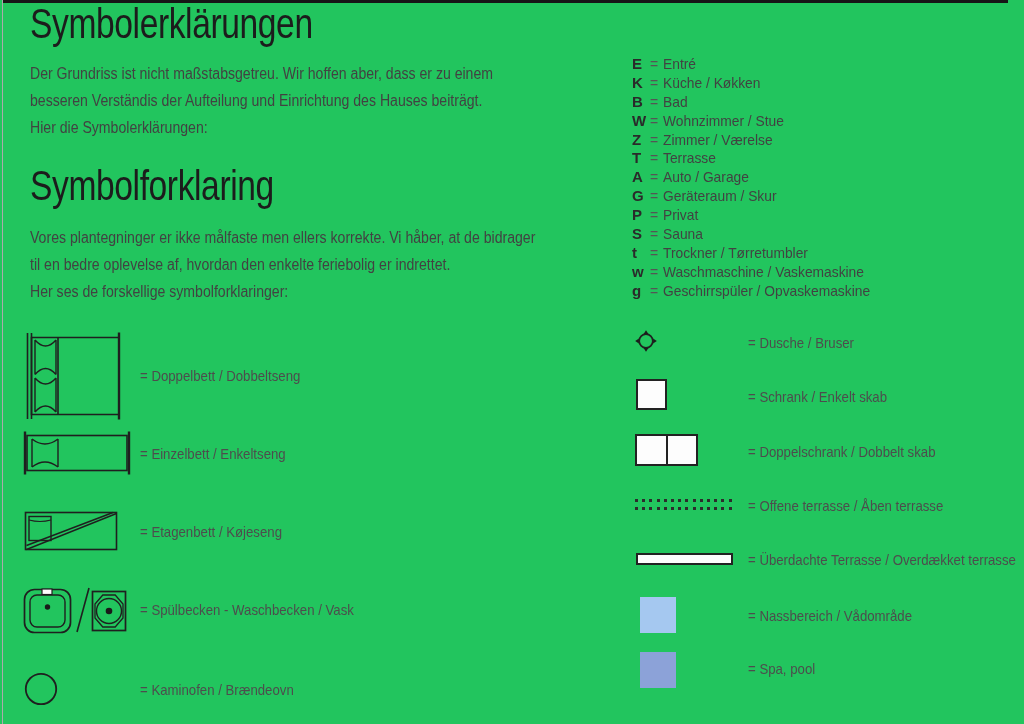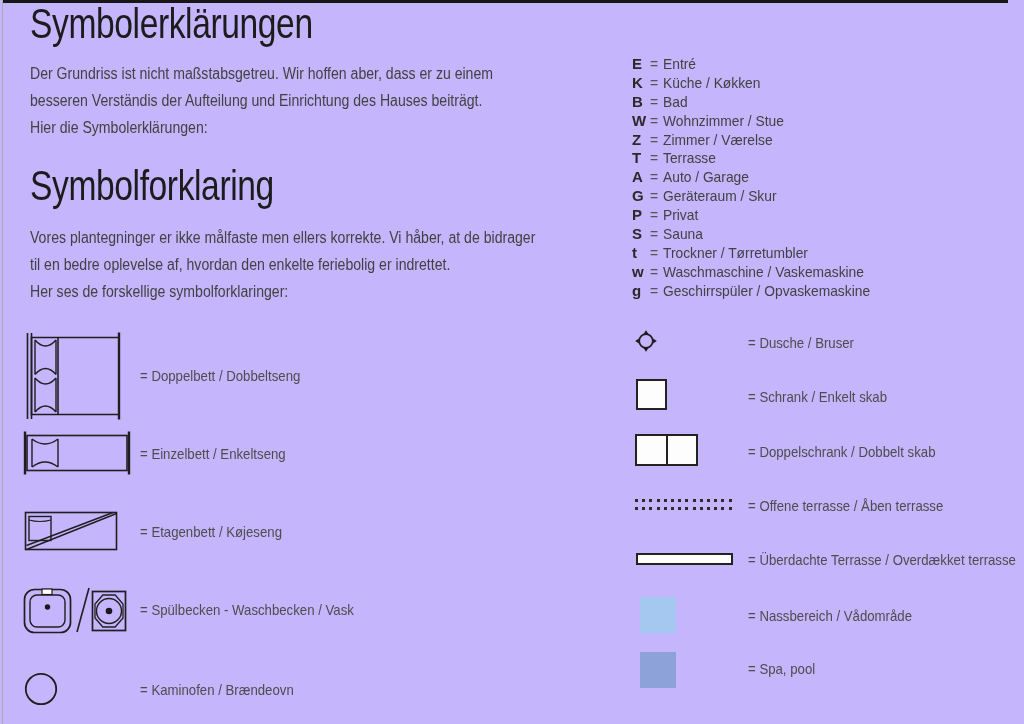--- a/index.html
+++ b/index.html
@@ -1,17 +1,17 @@
 <!DOCTYPE html>
 <html><head>
 <meta charset="utf-8">
 <style>
   html,body{margin:0;padding:0;background:#e9e9e9;}
   .page{
-    position:relative;width:1024px;height:724px;background:#c4b5fd;overflow:hidden;
+    position:relative;width:1024px;height:724px;background:#22c55e;overflow:hidden;
     font-family:"Liberation Sans",sans-serif;color:#3f3f3f;
   }
   .topline{position:absolute;left:3px;top:0;width:1005px;height:3px;background:#161616;}
   .leftline{position:absolute;left:2px;top:0;width:1px;height:724px;background:#ababab;}
 
   .h-title{
     position:absolute;left:30px;font-size:42px;line-height:44px;font-weight:normal;
     color:#1c1c1c;margin:0;white-space:nowrap;
     transform:scaleX(.80);transform-origin:0 0;letter-spacing:-.5px;
   }

